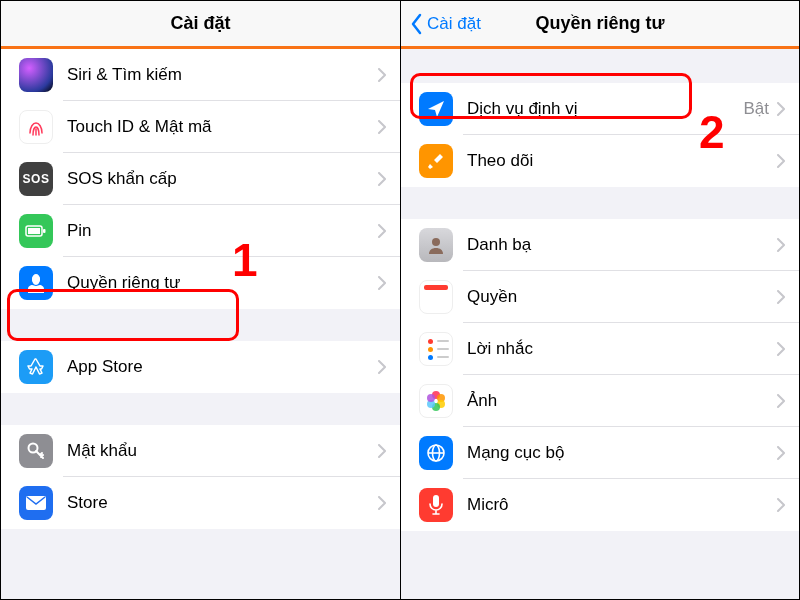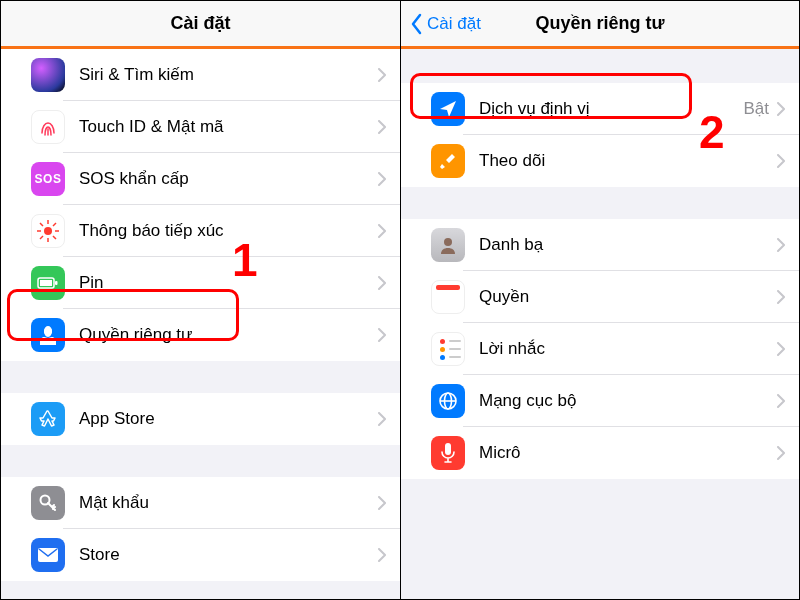--- a/index.html
+++ b/index.html
@@ -48,21 +48,21 @@
   }
   .back svg { width: 14px; height: 22px; margin-right: 4px; }
   .list { flex: 1; overflow: hidden; }
   .group { background: #fff; margin-top: 32px; }
   .group:first-child { margin-top: 0; }
   .group.mt-small { margin-top: 34px; }
   .row {
     display: flex;
     align-items: center;
     height: 52px;
-    padding-left: 30px;
+    padding-left: 18px;
     background: #fff;
     position: relative;
     cursor: pointer;
   }
   .row::after {
     content: "";
     position: absolute;
     bottom: 0;
     left: 62px;
     right: 0;
@@ -108,21 +108,21 @@
     position: absolute;
     color: #ff0000;
     font-size: 46px;
     font-weight: 700;
     pointer-events: none;
     font-family: Arial, sans-serif;
   }
   
   .bg-siri { background: radial-gradient(circle at 30% 30%, #d35fff, #2b3a9e 70%, #000 100%); }
   .bg-touch { background: #fff; border: 1px solid #eee; }
-  .bg-sos { background: #d946ef; font-size: 12px; letter-spacing: 0.5px; justify-content: center; }
+  .bg-sos { background: #404040; font-size: 12px; letter-spacing: 0.5px; justify-content: center; }
   .bg-exposure { background: #fff; border: 1px solid #eee; }
   .bg-battery { background: #34c759; }
   .bg-privacy { background: #007aff; }
   .bg-appstore { background: #1c9cf6; }
   .bg-password { background: #8e8e93; }
   .bg-mail { background: #1f6ef0; }
   .bg-location { background: #007aff; }
   .bg-tracking { background: #ff9500; }
   .bg-contacts { background: linear-gradient(#d8d8dc, #b8b8bc); }
   .bg-calendar { background: #fff; border: 1px solid #eee; position: relative; }
@@ -179,43 +179,20 @@
             <svg viewBox="0 0 8 14">
               <path d="M1 1l6 6-6 6" stroke="currentColor" stroke-width="2" fill="none" stroke-linecap="round"></path>
             </svg>
           </div>
       </div>
       <div class="row">
         <div class="icon bg-sos">
             <span>SOS</span>
           </div>
         <div class="label">SOS khẩn cấp</div>
-        <div class="chevron">
-            <svg viewBox="0 0 8 14">
-              <path d="M1 1l6 6-6 6" stroke="currentColor" stroke-width="2" fill="none" stroke-linecap="round"></path>
-            </svg>
-          </div>
-      </div>
-      <div class="row">
-        <div class="icon bg-exposure">
-          <svg width="26" height="26" viewBox="0 0 26 26">
-              <circle cx="13" cy="13" r="4" fill="#ff3b30"></circle>
-              <g stroke="#ff3b30" stroke-width="1.5">
-                <line x1="13" y1="2" x2="13" y2="6"></line>
-                <line x1="13" y1="20" x2="13" y2="24"></line>
-                <line x1="2" y1="13" x2="6" y2="13"></line>
-                <line x1="20" y1="13" x2="24" y2="13"></line>
-                <line x1="5" y1="5" x2="8" y2="8"></line>
-                <line x1="18" y1="18" x2="21" y2="21"></line>
-                <line x1="5" y1="21" x2="8" y2="18"></line>
-                <line x1="18" y1="8" x2="21" y2="5"></line>
-              </g>
-            </svg>
-        </div>
-        <div class="label">Thông báo tiếp xúc</div>
         <div class="chevron">
             <svg viewBox="0 0 8 14">
               <path d="M1 1l6 6-6 6" stroke="currentColor" stroke-width="2" fill="none" stroke-linecap="round"></path>
             </svg>
           </div>
       </div>
       <div class="row">
         <div class="icon bg-battery">
           <svg width="22" height="14" viewBox="0 0 22 14">
               <rect x="1" y="2" width="16" height="10" rx="2" stroke="#fff" stroke-width="1.5" fill="none"></rect>
@@ -385,20 +362,40 @@
           </div>
         </div>
         <div class="label">Lời nhắc</div>
         <div class="chevron">
             <svg viewBox="0 0 8 14">
               <path d="M1 1l6 6-6 6" stroke="currentColor" stroke-width="2" fill="none" stroke-linecap="round"></path>
             </svg>
           </div>
       </div>
       <div class="row">
+        <div class="icon bg-photos">
+          <svg width="26" height="26" viewBox="0 0 26 26">
+              <g transform="translate(13 13)">
+                <circle r="4" cx="0" cy="-6" fill="#ff2d55" opacity="0.85"></circle>
+                <circle r="4" cx="5" cy="-3" fill="#ff9500" opacity="0.85"></circle>
+                <circle r="4" cx="5" cy="3" fill="#ffcc00" opacity="0.85"></circle>
+                <circle r="4" cx="0" cy="6" fill="#34c759" opacity="0.85"></circle>
+                <circle r="4" cx="-5" cy="3" fill="#5ac8fa" opacity="0.85"></circle>
+                <circle r="4" cx="-5" cy="-3" fill="#af52de" opacity="0.85"></circle>
+              </g>
+            </svg>
+        </div>
+        <div class="label">Ảnh</div>
+        <div class="chevron">
+            <svg viewBox="0 0 8 14">
+              <path d="M1 1l6 6-6 6" stroke="currentColor" stroke-width="2" fill="none" stroke-linecap="round"></path>
+            </svg>
+          </div>
+      </div>
+      <div class="row">
         <div class="icon bg-localnet">
           <svg width="22" height="22" viewBox="0 0 22 22" fill="none" stroke="#fff" stroke-width="1.6">
               <circle cx="11" cy="11" r="8"></circle>
               <ellipse cx="11" cy="11" rx="3.5" ry="8"></ellipse>
               <line x1="3" y1="11" x2="19" y2="11"></line>
             </svg>
         </div>
         <div class="label">Mạng cục bộ</div>
         <div class="chevron">
             <svg viewBox="0 0 8 14">

